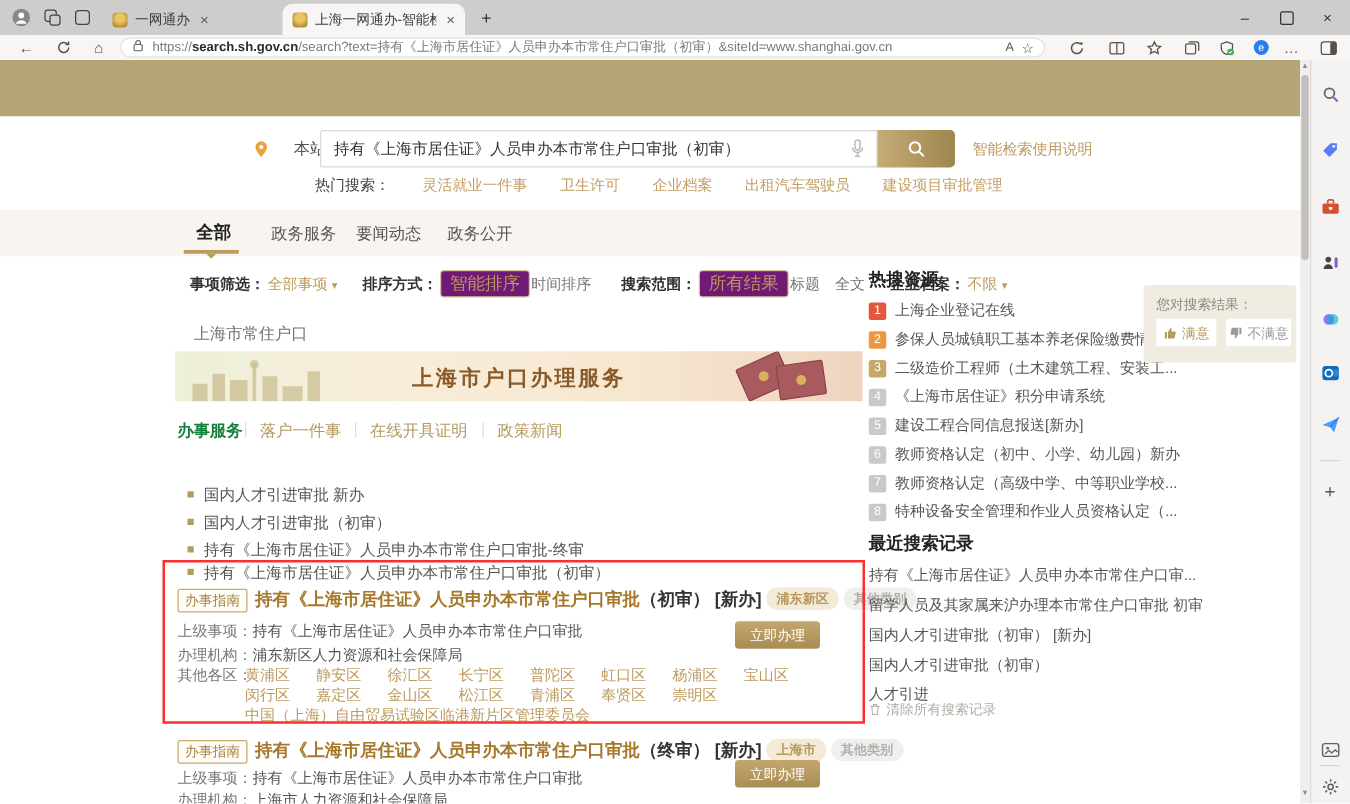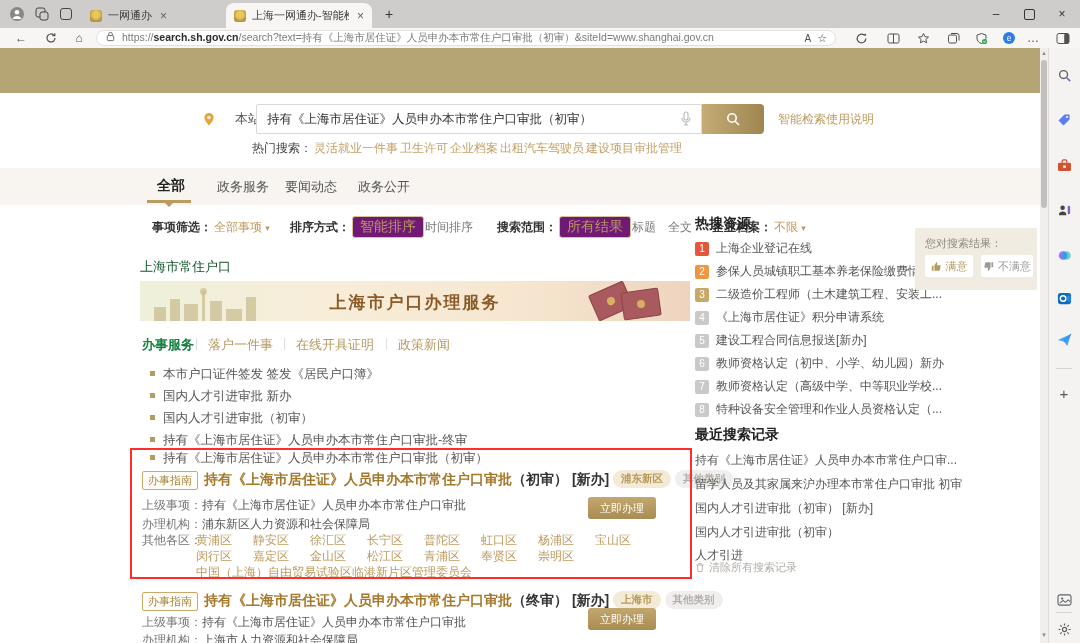--- a/index.html
+++ b/index.html
@@ -37,21 +37,21 @@
   .navitem{position:absolute;top:63px;font-size:12.5px;color:#fff;white-space:nowrap}
   .navunderline{position:absolute;left:394px;top:89px;width:48px;height:4px;background:#fff}
   
   .scopewrap{position:absolute;left:203px;top:110px;display:flex;align-items:center;gap:20px;font-size:13px;color:#555}
   .searchinput{position:absolute;left:256px;top:104px;width:446px;height:30px;border:1px solid #d9d9d9;border-radius:2px 0 0 2px;
                box-sizing:border-box;padding:0 30px 0 10px;font-size:12.5px;color:#333;font-family:inherit;background:#fff}
   .micwrap{position:absolute;left:680px;top:111px}
   .searchbtn{position:absolute;left:702px;top:104px;width:62px;height:30px;border-radius:0 4px 4px 0;
              background:linear-gradient(90deg,#c5ac77,#9f854e);display:flex;align-items:center;justify-content:center}
   .helplink{position:absolute;left:778px;top:111px;font-size:12px;color:#bd9a5e}
-  .hotrow{position:absolute;left:252px;top:140px;font-size:12px;color:#555;display:flex;gap:2px;white-space:nowrap}
+  .hotrow{position:absolute;left:252px;top:140px;font-size:12px;color:#555;display:flex;gap:26px;white-space:nowrap}
   .hotrow .glink{color:#c4a066}
   
   .restabs{position:absolute;left:0;top:168px;width:1040px;height:37px;background:#f8f5f0}
   .rtab{position:absolute;top:178px;font-size:13px;color:#555;white-space:nowrap}
   .rtab.activetab{font-weight:bold;color:#222;font-size:14px;top:177px}
   .rtabline{position:absolute;left:147px;top:200px;width:44px;height:3px;background:#b99c5e}
   .rtabtri{position:absolute;left:165px;top:203px;width:0;height:0;border-left:4px solid transparent;border-right:4px solid transparent;border-top:4px solid #b99c5e}
   .frow{position:absolute;top:219px;font-size:12px;white-space:nowrap}
   .flabel{font-weight:bold;color:#333}
   .fpill{display:inline-block;border:1px solid #d8c49a;background:#701a75;color:#b8985c;border-radius:3px;padding:1px 7px;font-size:14px}
@@ -269,21 +269,21 @@
   <span class="frow flabel" style="left:290px">排序方式：</span>
   <span class="frow" style="left:352px;top:216px"><span class="fpill">智能排序</span></span>
   <span class="frow fgray" style="left:425px">时间排序</span>
   <span class="frow flabel" style="left:497px">搜索范围：</span>
   <span class="frow" style="left:559px;top:216px"><span class="fpill">所有结果</span></span>
   <span class="frow fgray" style="left:632px">标题</span>
   <span class="frow fgray" style="left:668px">全文</span>
   <span class="frow flabel" style="left:712px">企业档案：</span>
   <span class="frow fgold" style="left:774px"><span>不限</span> <span style="font-size:9px">▾</span></span>
 
-  <span class="a" style="left:140px;top:258px;font-size:13px;color:#14532d">上海市常住户口</span>
+  <span class="a" style="left:155px;top:258px;font-size:13px;color:#737373">上海市常住户口</span>
 
   <div class="banner">
     <div class="skybar" style="left:14px;width:12px;height:14px"></div>
     <div class="skybar" style="left:30px;width:10px;height:22px"></div>
     <div class="skybar" style="left:44px;width:14px;height:17px"></div>
     <div class="skybar" style="left:62px;width:3px;height:30px"></div>
     <div class="skybar" style="left:60px;width:7px;height:7px;bottom:26px;border-radius:50%"></div>
     <div class="skybar" style="left:70px;width:12px;height:20px"></div>
     <div class="skybar" style="left:86px;width:16px;height:12px"></div>
     <div class="skybar" style="left:106px;width:10px;height:24px"></div>
@@ -293,21 +293,20 @@
   </div>
 
   <span class="subtab activesub" style="left:142px">办事服务</span>
   <div class="subdiv" style="left:196px"></div>
   <span class="subtab" style="left:208px">落户一件事</span>
   <div class="subdiv" style="left:284px"></div>
   <span class="subtab" style="left:296px">在线开具证明</span>
   <div class="subdiv" style="left:386px"></div>
   <span class="subtab" style="left:398px">政策新闻</span>
 
-  <span class="bullet" style="left:150px;top:366px">本市户口证件签发 签发《居民户口簿》</span>
   <span class="bullet" style="left:150px;top:388px">国内人才引进审批 新办</span>
   <span class="bullet" style="left:150px;top:410px">国内人才引进审批（初审）</span>
   <span class="bullet" style="left:150px;top:432px">持有《上海市居住证》人员申办本市常住户口审批-终审</span>
   <span class="bullet" style="left:150px;top:450px">持有《上海市居住证》人员申办本市常住户口审批（初审）</span>
 
   <span class="cardtag" style="left:142px;top:471px">办事指南</span>
   <span class="cardtitle" style="left:204px;top:470px">
     <span>持有《上海市居住证》人员申办本市常住户口审批</span><span class="tsub">（初审） [新办]</span>
     <span class="pillbadge pb-region">浦东新区</span>
     <span class="pillbadge pb-other">其他类别</span>

